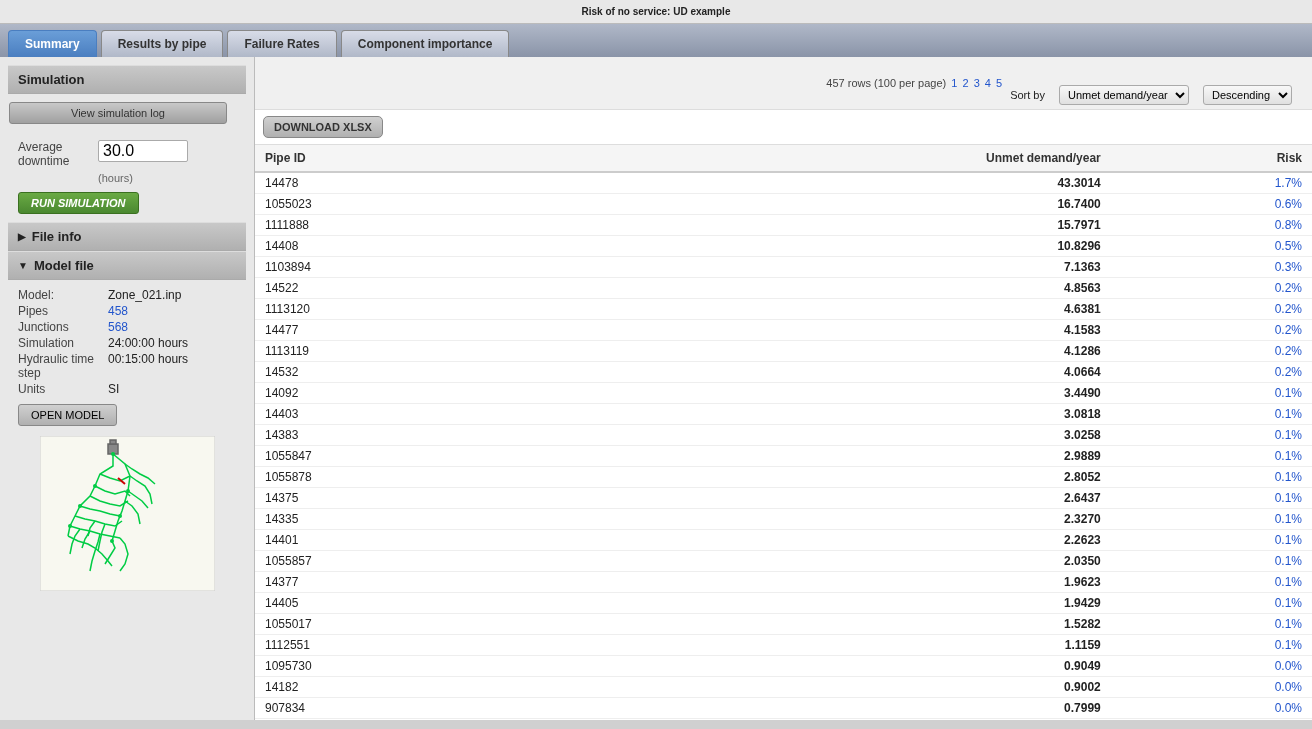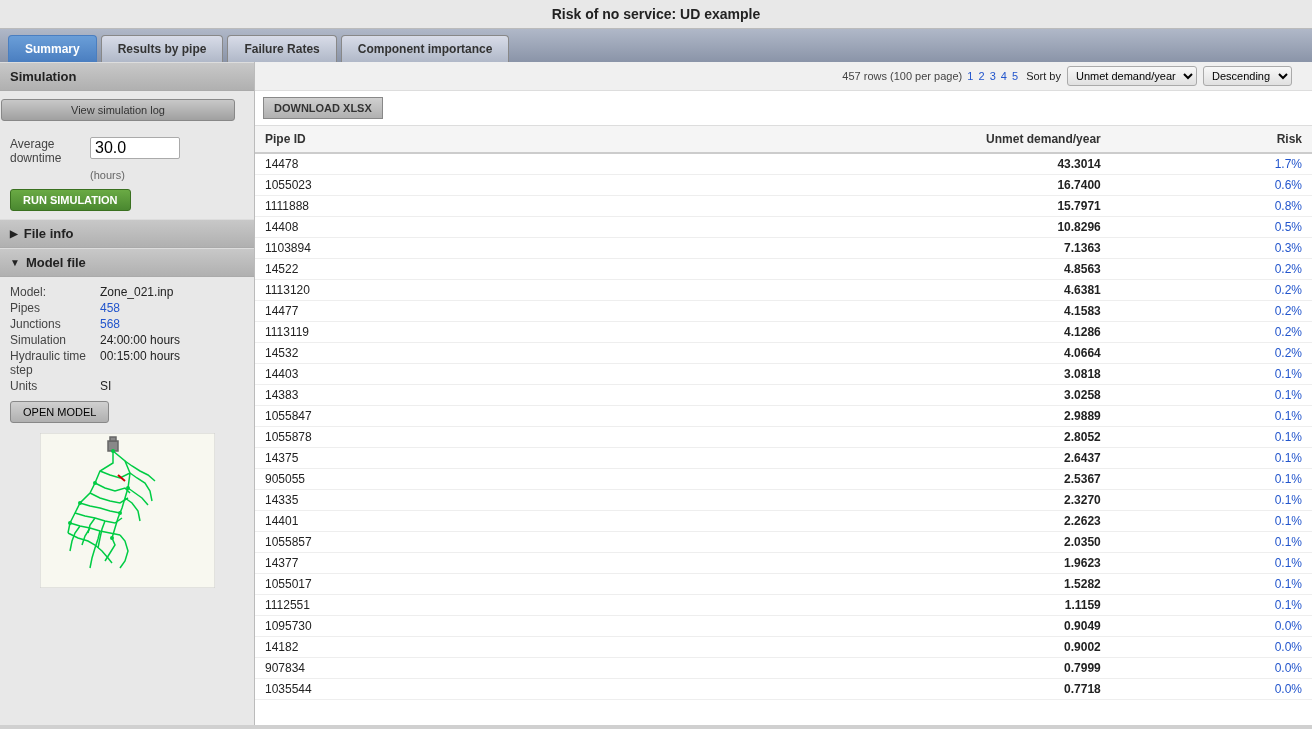--- a/index.html
+++ b/index.html
@@ -3,21 +3,21 @@
   <meta charset="utf-8">
   <style>
     * { box-sizing: border-box; margin: 0; padding: 0; }
     body { font-family: Arial, sans-serif; font-size: 12px; background: #d0d0d0; color: #222; }
 
     
     #title-bar {
       background: #e8e8e8;
       text-align: center;
       padding: 6px 0;
-      font-size: 14px;
+      font-size: 10px;
       font-weight: bold;
       border-bottom: 1px solid #bbb;
     }
 
     
     #tab-bar {
       background: linear-gradient(to bottom, #b0b8c8, #8a94a8);
       padding: 6px 8px 0 8px;
       display: flex;
       gap: 4px;
@@ -46,21 +46,21 @@
       display: flex;
       height: calc(729px - 30px - 36px);
       overflow: hidden;
     }
 
     
     #sidebar {
       width: 255px;
       background: #e8e8e8;
       border-right: 1px solid #bbb;
-      padding: 0;
+      padding: 8px;
       overflow-y: auto;
       flex-shrink: 0;
     }
 
     .sidebar-section-title {
       background: linear-gradient(to bottom, #c8c8c8, #b0b0b0);
       padding: 6px 10px;
       font-weight: bold;
       font-size: 13px;
       border-bottom: 1px solid #aaa;
@@ -131,20 +131,21 @@
       display: inline-block;
       padding: 4px 12px;
       background: linear-gradient(to bottom, #6aaa44, #4a8830);
       border: 1px solid #3a7020;
       border-radius: 3px;
       color: white;
       font-size: 11px;
       font-weight: bold;
       cursor: pointer;
       margin-top: 4px;
+      font-style: italic;
     }
 
     .model-info-row {
       display: flex;
       margin-bottom: 2px;
     }
 
     .model-info-label {
       width: 90px;
       color: #444;
@@ -203,43 +204,44 @@
 
     .pagination-info a {
       color: #2255cc;
       text-decoration: none;
       margin-left: 2px;
     }
 
     .sort-controls {
       display: flex;
       align-items: center;
-      gap: 6px;
-      font-size: 11px;
+      gap: 14px;
+      font-size: 11px;
+      margin-top: 24px;
     }
 
     .sort-controls select {
       padding: 2px 4px;
       border: 1px solid #aaa;
       border-radius: 3px;
       font-size: 11px;
       background: linear-gradient(to bottom, #f8f8f8, #e0e0e0);
     }
 
     
     #download-bar {
       padding: 6px 8px;
       border-bottom: 1px solid #ddd;
     }
 
     .download-btn {
       padding: 4px 10px;
       background: linear-gradient(to bottom, #d0d0d0, #b0b0b0);
       border: 1px solid #888;
-      border-radius: 0;
+      border-radius: 5px;
       font-size: 11px;
       font-weight: bold;
       cursor: pointer;
       color: #333;
     }
 
     
     #data-table {
       width: 100%;
       border-collapse: collapse;
@@ -496,20 +498,25 @@
             <td>1113119</td>
             <td class="right">4.1286</td>
             <td class="blue">0.2%</td>
           </tr>
           <tr>
             <td>14532</td>
             <td class="right">4.0664</td>
             <td class="blue">0.2%</td>
           </tr>
           <tr>
+            <td>14092</td>
+            <td class="right">3.4490</td>
+            <td class="blue">0.1%</td>
+          </tr>
+          <tr>
             <td>14403</td>
             <td class="right">3.0818</td>
             <td class="blue">0.1%</td>
           </tr>
           <tr>
             <td>14383</td>
             <td class="right">3.0258</td>
             <td class="blue">0.1%</td>
           </tr>
           <tr>
@@ -521,42 +528,42 @@
             <td>1055878</td>
             <td class="right">2.8052</td>
             <td class="blue">0.1%</td>
           </tr>
           <tr>
             <td>14375</td>
             <td class="right">2.6437</td>
             <td class="blue">0.1%</td>
           </tr>
           <tr>
-            <td>905055</td>
-            <td class="right">2.5367</td>
-            <td class="blue">0.1%</td>
-          </tr>
-          <tr>
             <td>14335</td>
             <td class="right">2.3270</td>
             <td class="blue">0.1%</td>
           </tr>
           <tr>
             <td>14401</td>
             <td class="right">2.2623</td>
             <td class="blue">0.1%</td>
           </tr>
           <tr>
             <td>1055857</td>
             <td class="right">2.0350</td>
             <td class="blue">0.1%</td>
           </tr>
           <tr>
             <td>14377</td>
             <td class="right">1.9623</td>
+            <td class="blue">0.1%</td>
+          </tr>
+          <tr>
+            <td>14405</td>
+            <td class="right">1.9429</td>
             <td class="blue">0.1%</td>
           </tr>
           <tr>
             <td>1055017</td>
             <td class="right">1.5282</td>
             <td class="blue">0.1%</td>
           </tr>
           <tr>
             <td>1112551</td>
             <td class="right">1.1159</td>

